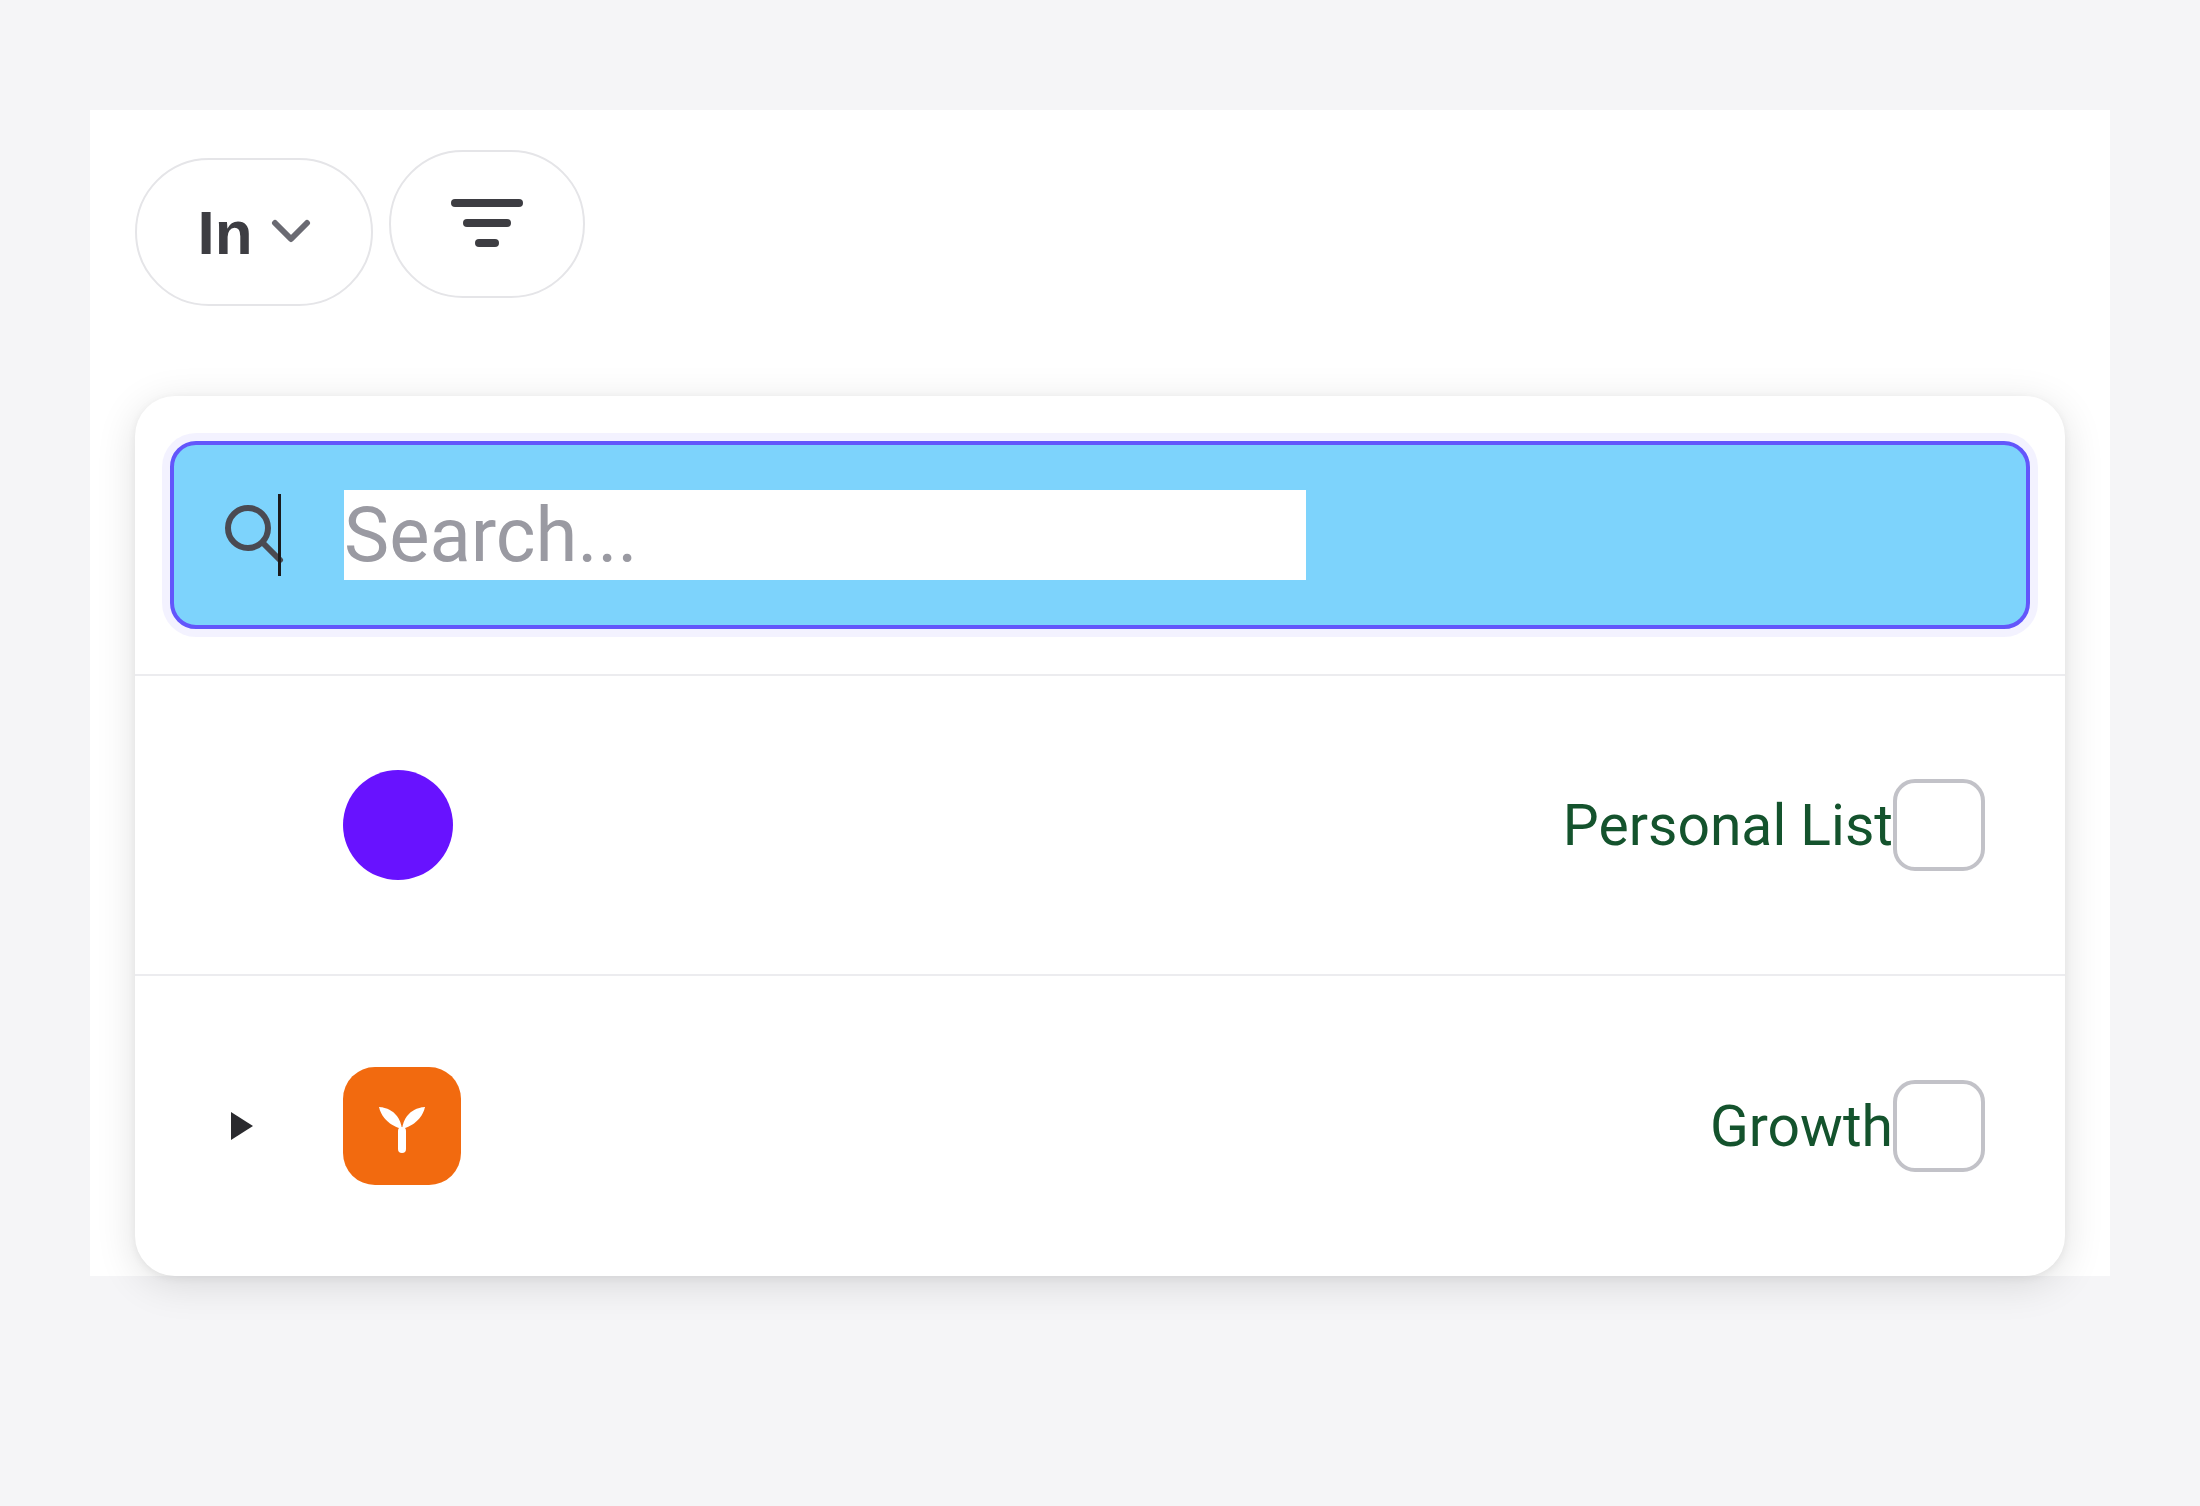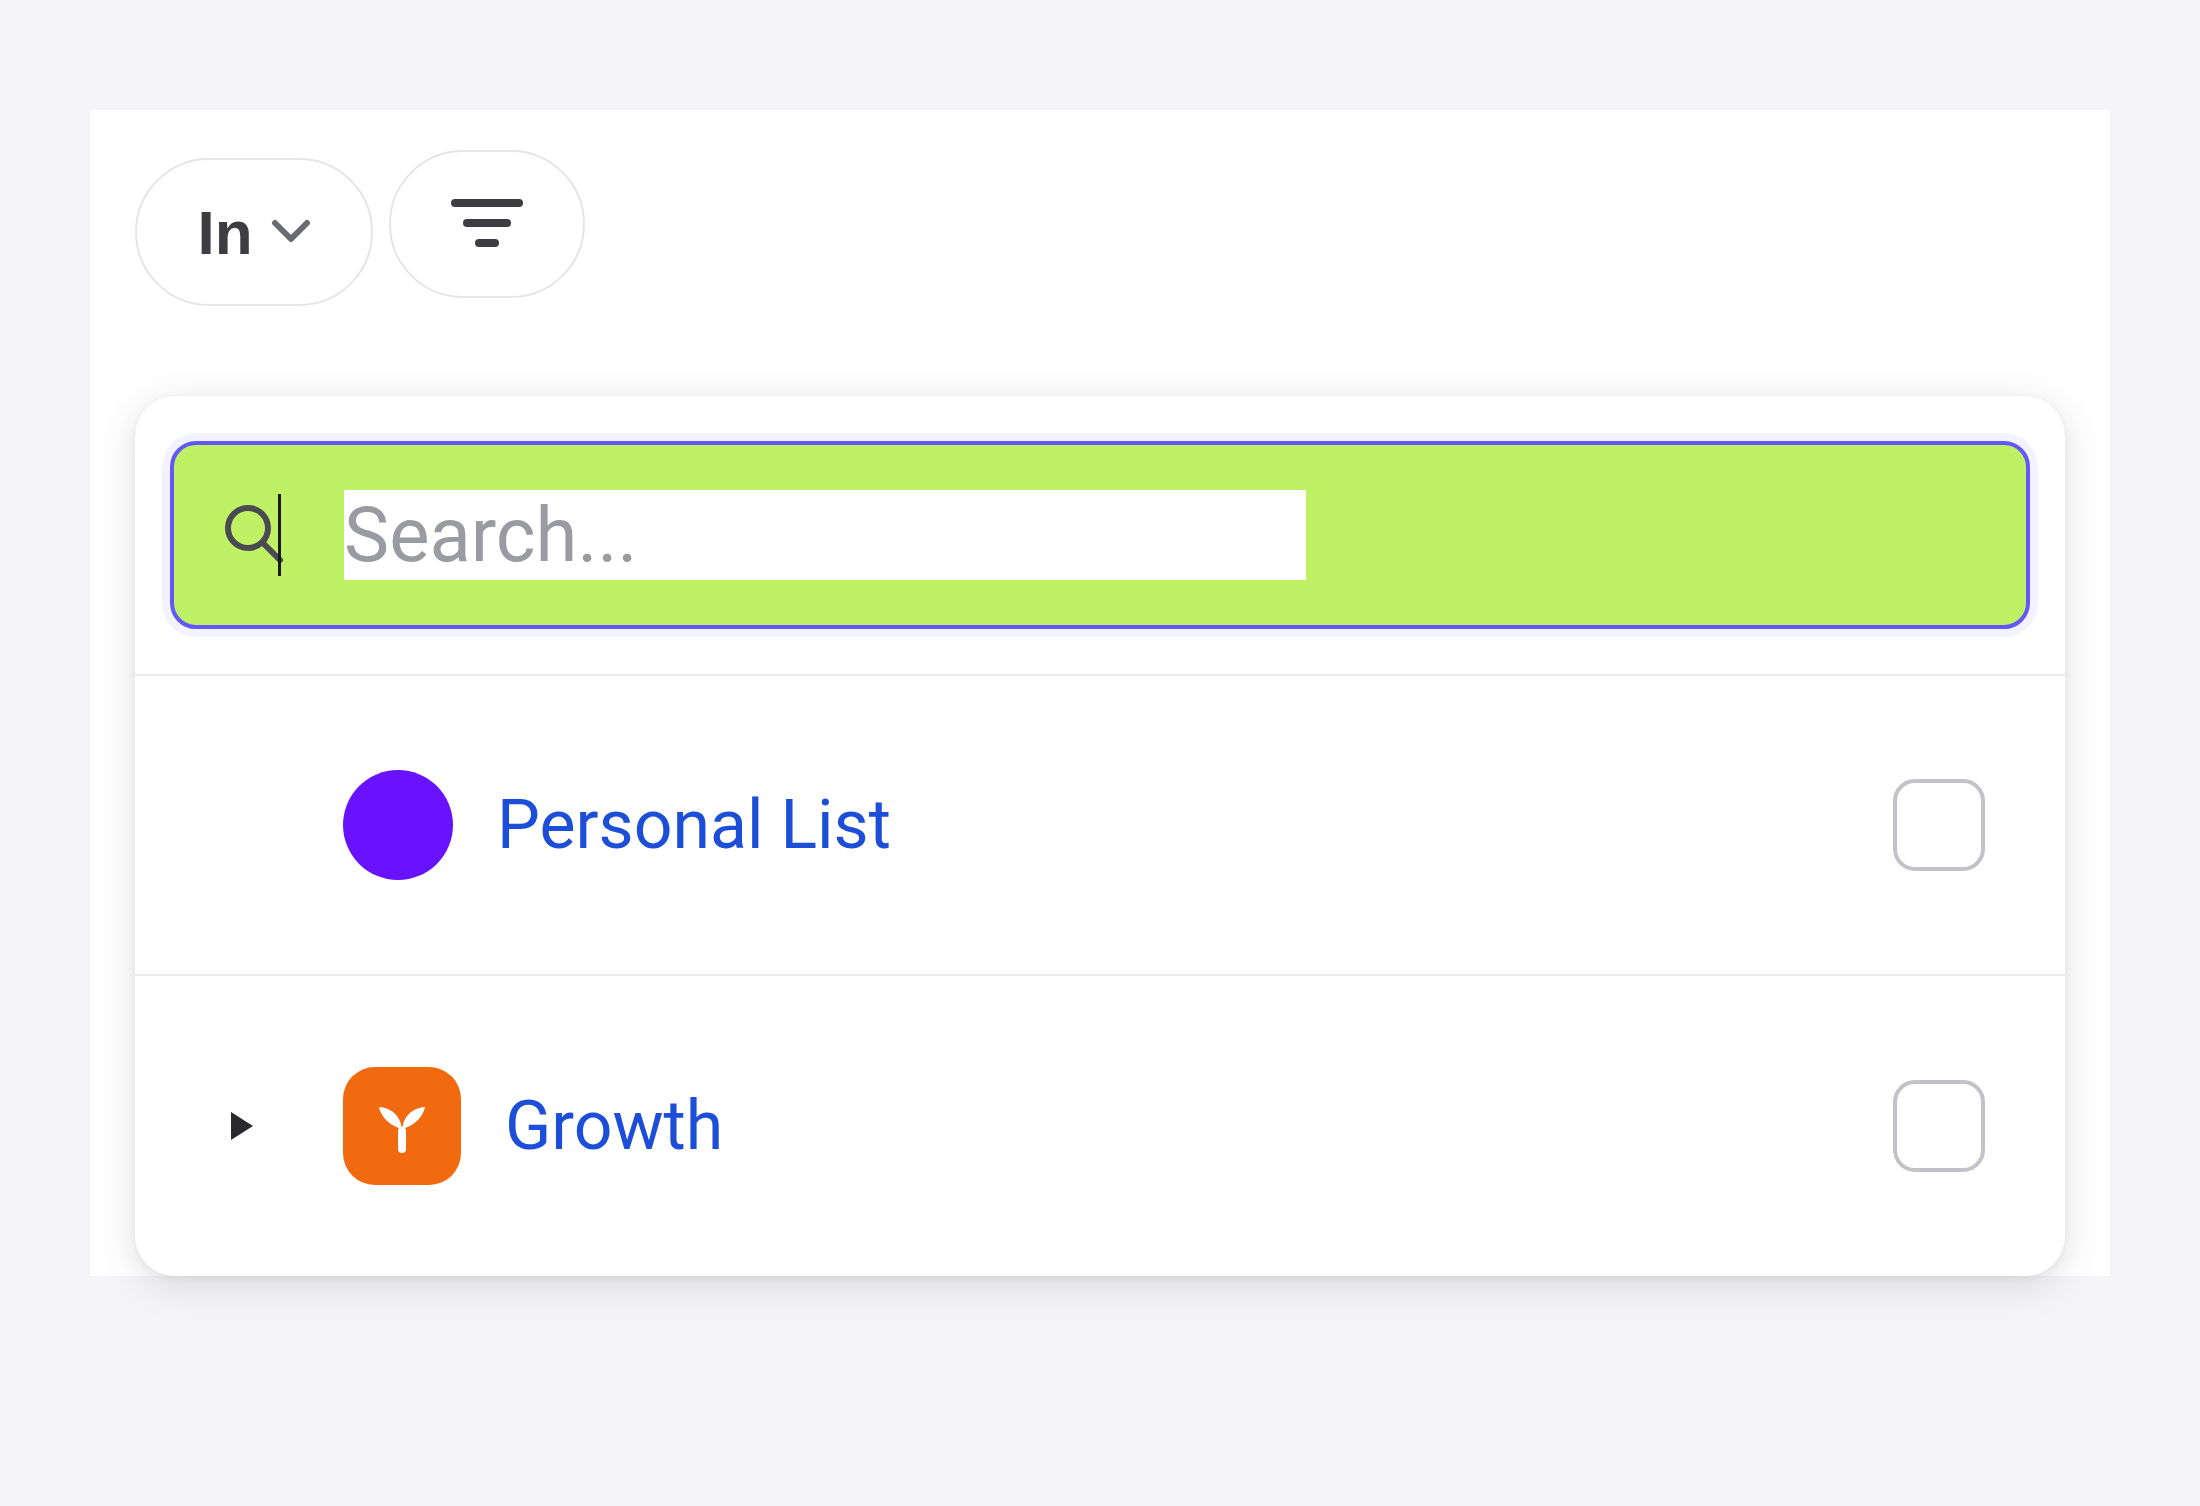--- a/index.html
+++ b/index.html
@@ -81,21 +81,21 @@
       border-bottom: 2px solid #ececef;
     }
     
     .search-box {
       display: flex;
       align-items: center;
       border: 4px solid #6356fb;
       border-radius: 26px;
       padding: 0 48px;
       height: 188px;
-      background: #bef264;
+      background: #7dd3fc;
       box-shadow: 0 0 0 8px rgba(99, 86, 251, 0.08);
     }
     
     .search-icon-svg {
       width: 62px;
       height: 62px;
       flex-shrink: 0;
     }
     
     .search-input {
@@ -172,24 +172,25 @@
       justify-content: center;
       flex-shrink: 0;
     }
     
     .plant-svg {
       width: 74px;
       height: 74px;
     }
     
     .row-label {
-      font-size: 68px;
-      color: #1d4ed8;
+      font-size: 57px;
+      color: #14532d;
       margin-left: 44px;
       flex: 1;
+      text-align: right;
     }
     
     .row-checkbox {
       width: 92px;
       height: 92px;
       border: 4px solid #c2c2c8;
       border-radius: 22px;
       background: #ffffff;
       cursor: pointer;
     }

